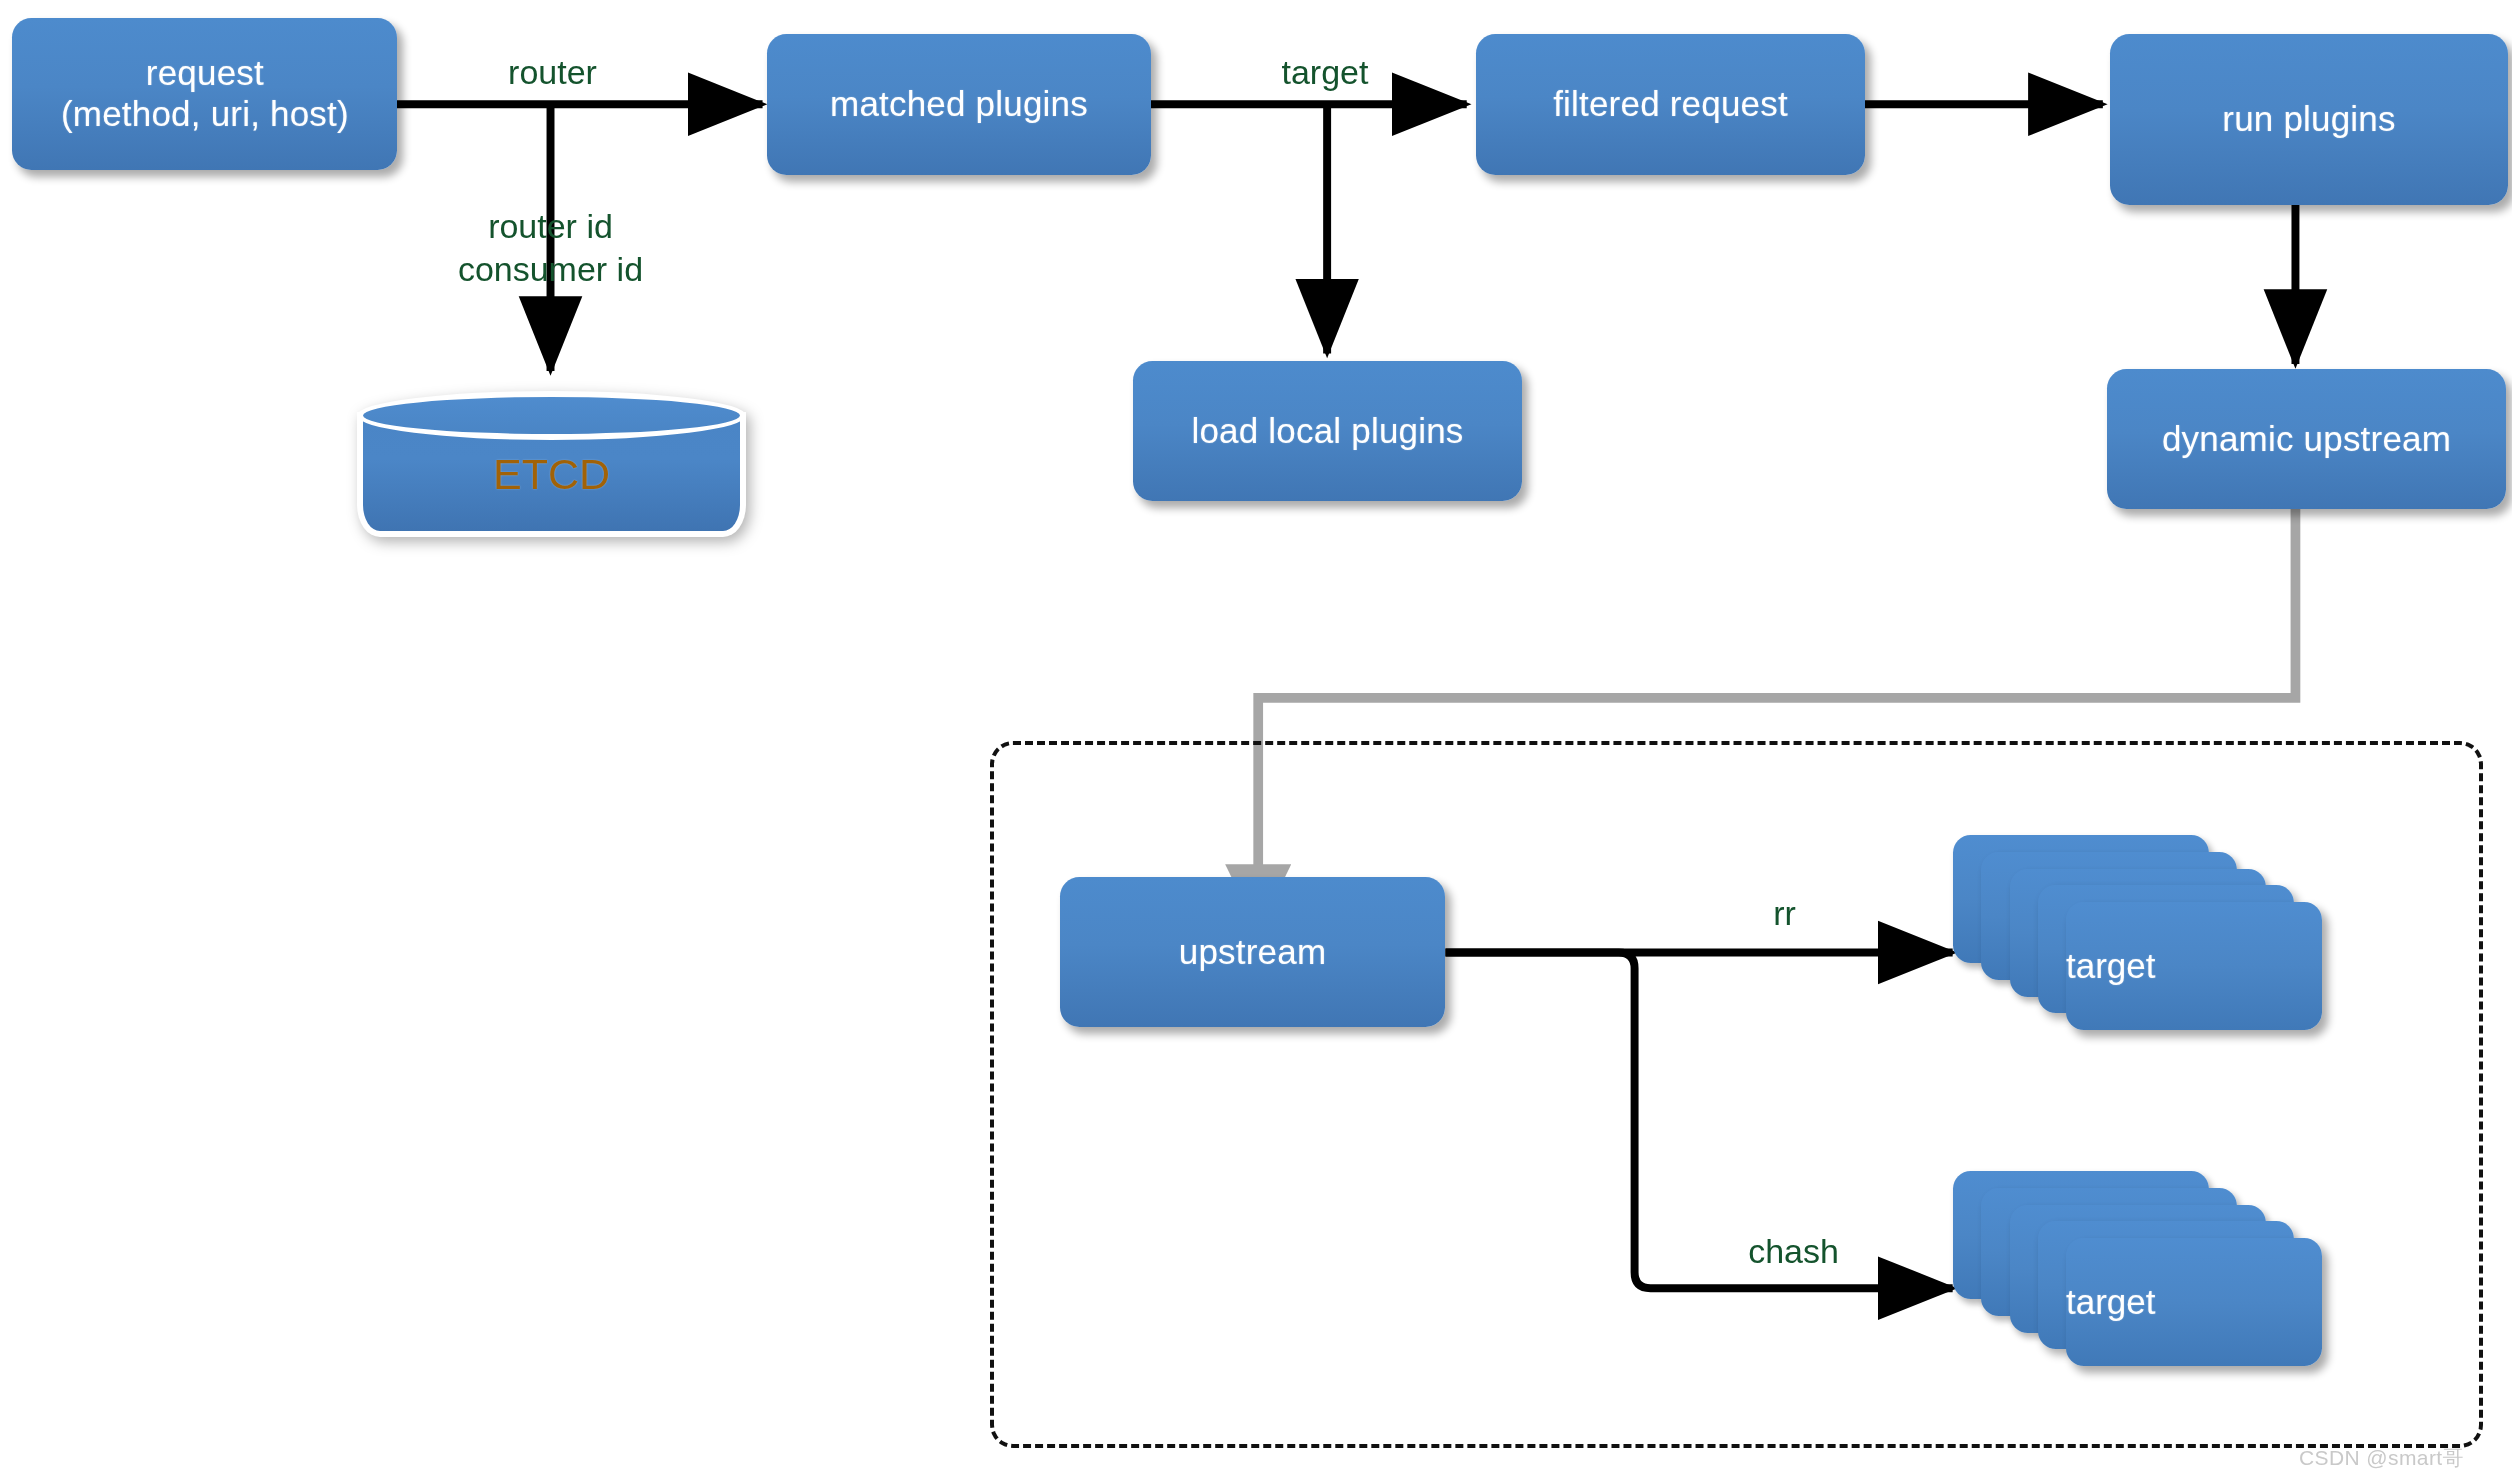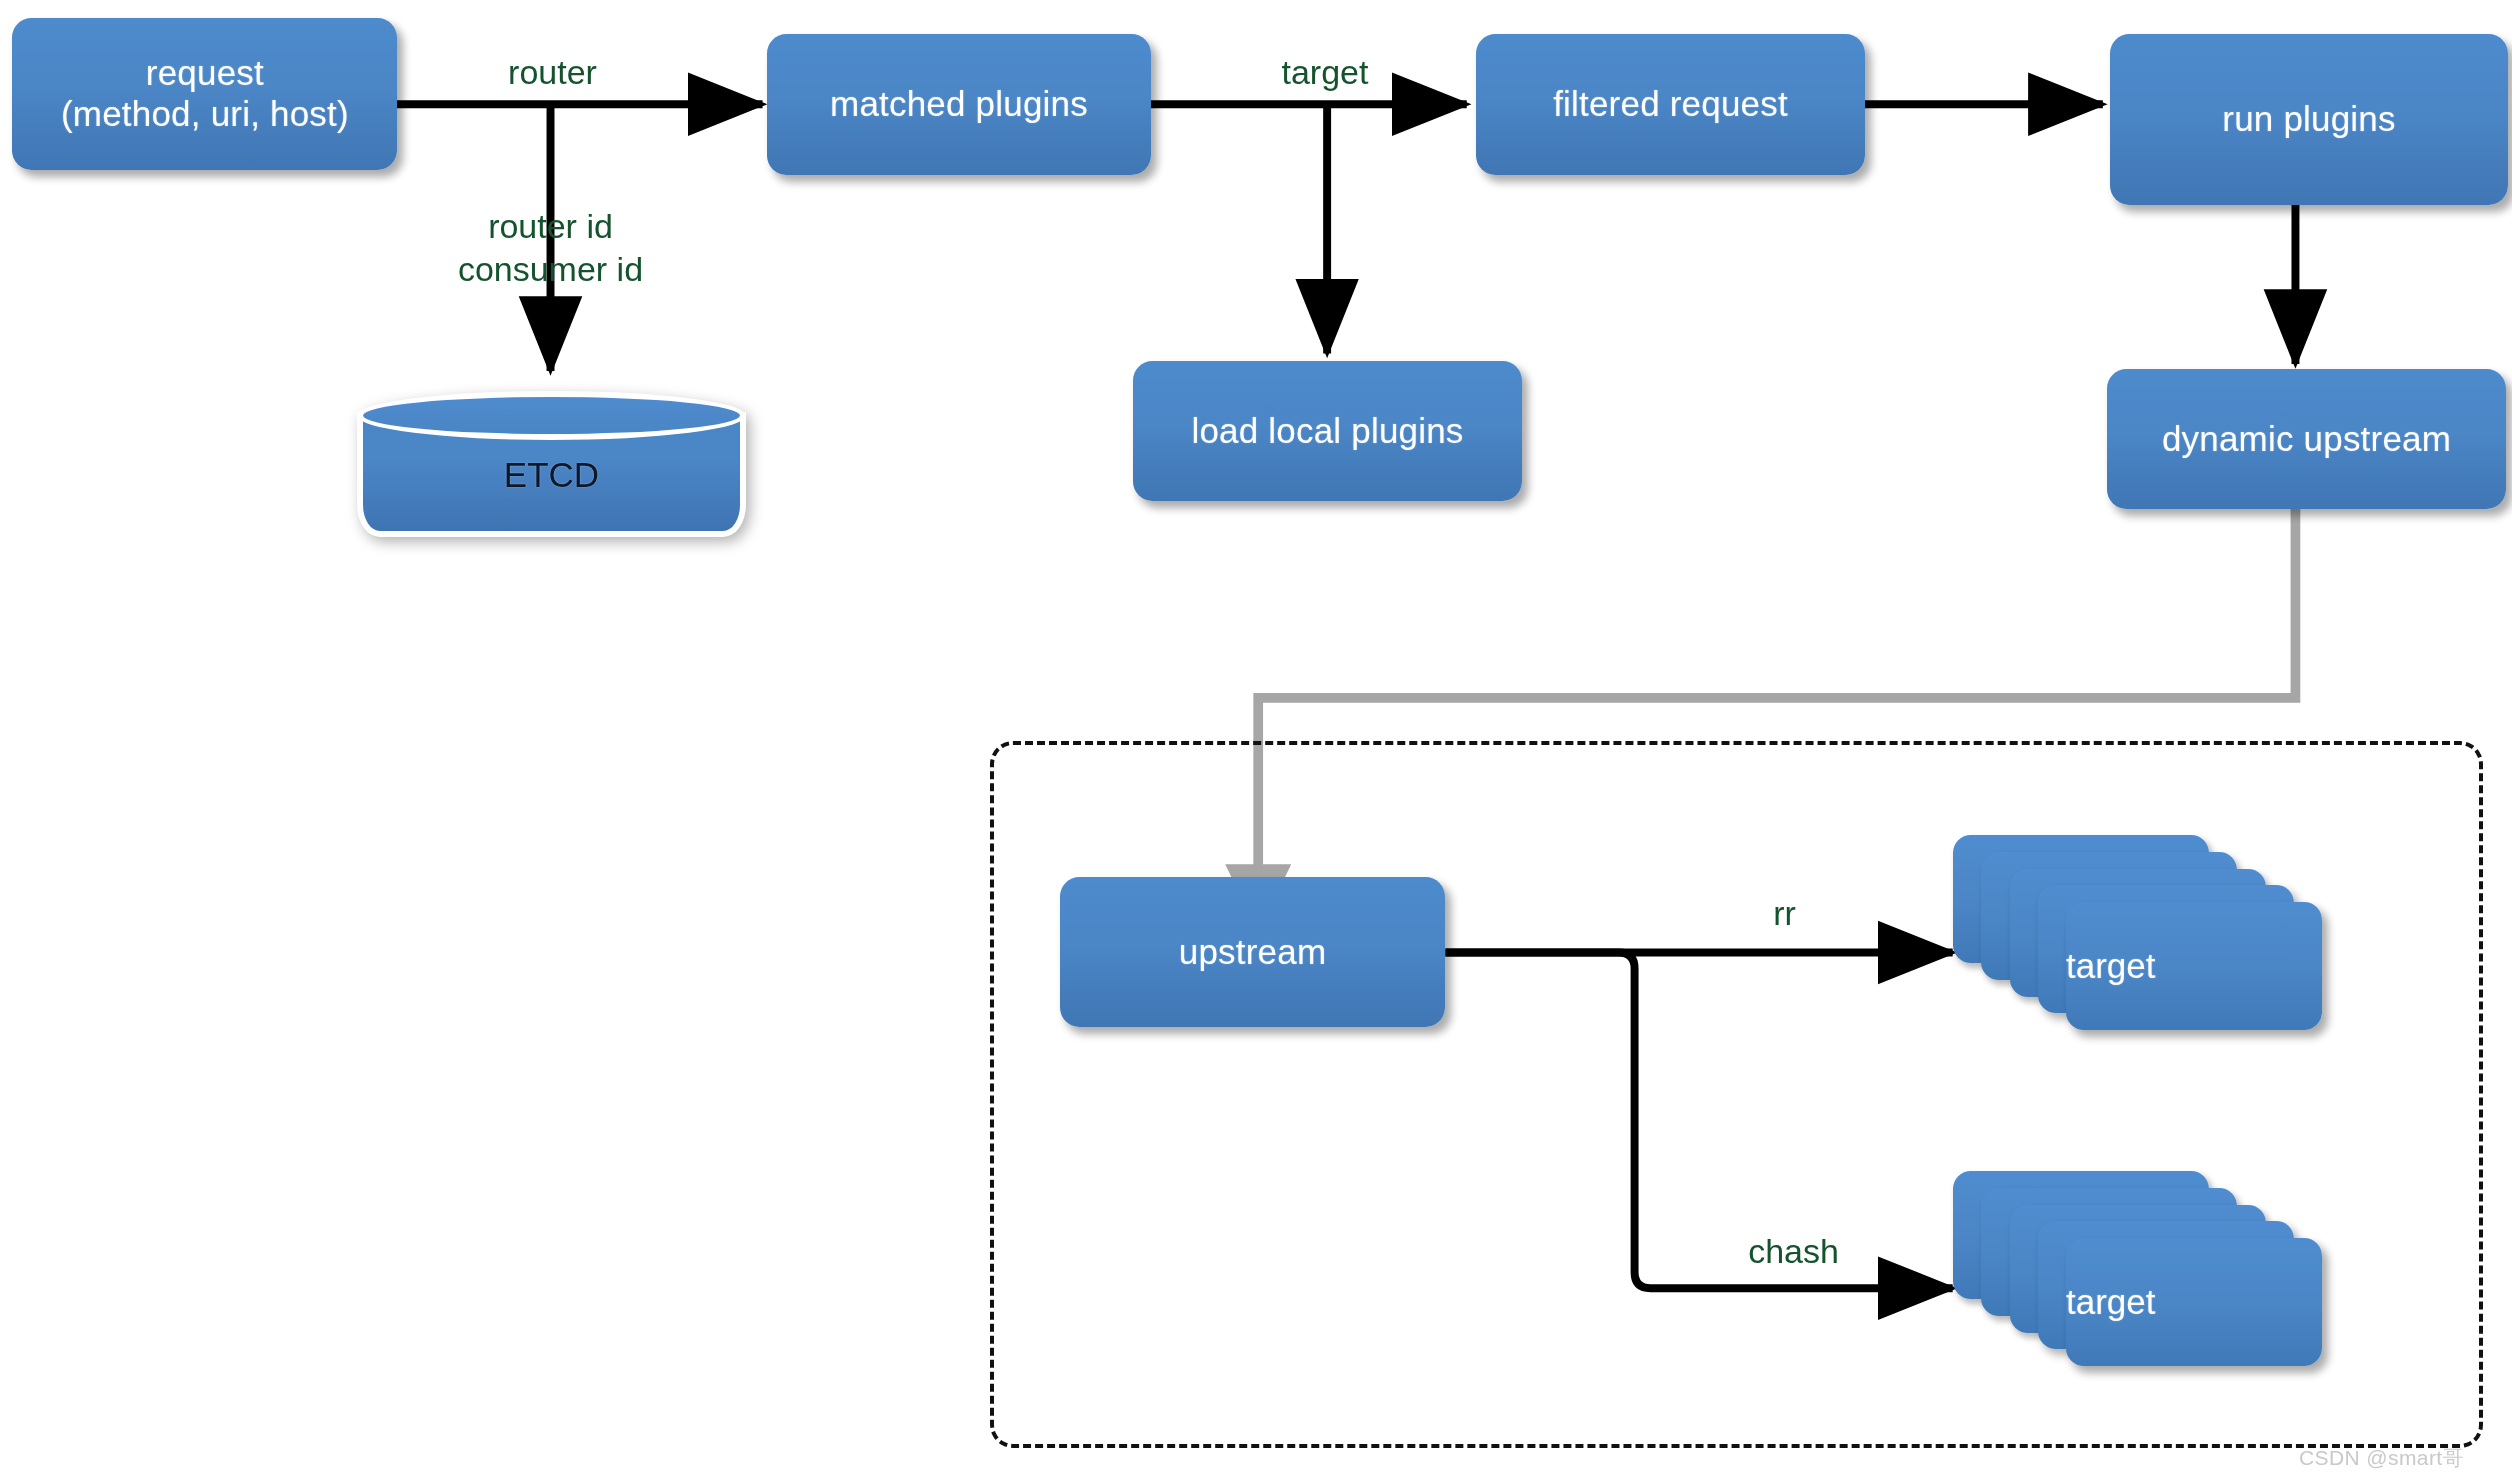--- a/index.html
+++ b/index.html
@@ -102,22 +102,22 @@
     border: 6.2px solid #ffffff;
   }
   .cyl-label {
     position: absolute;
     left: 0; top: 21px;
     width: 389px;
     height: 125px;
     display: flex;
     align-items: center;
     justify-content: center;
-    color: #0f172a;
-    font-size: 35px;
+    color: #a16207;
+    font-size: 43px;
     text-shadow: 0 0 1.8px rgba(255,255,255,0.35);
   }
 
   
   .dashed-box {
     position: absolute;
     box-sizing: border-box;
     border: 4.4px dashed #111111;
     border-radius: 23px;
     background: transparent;

